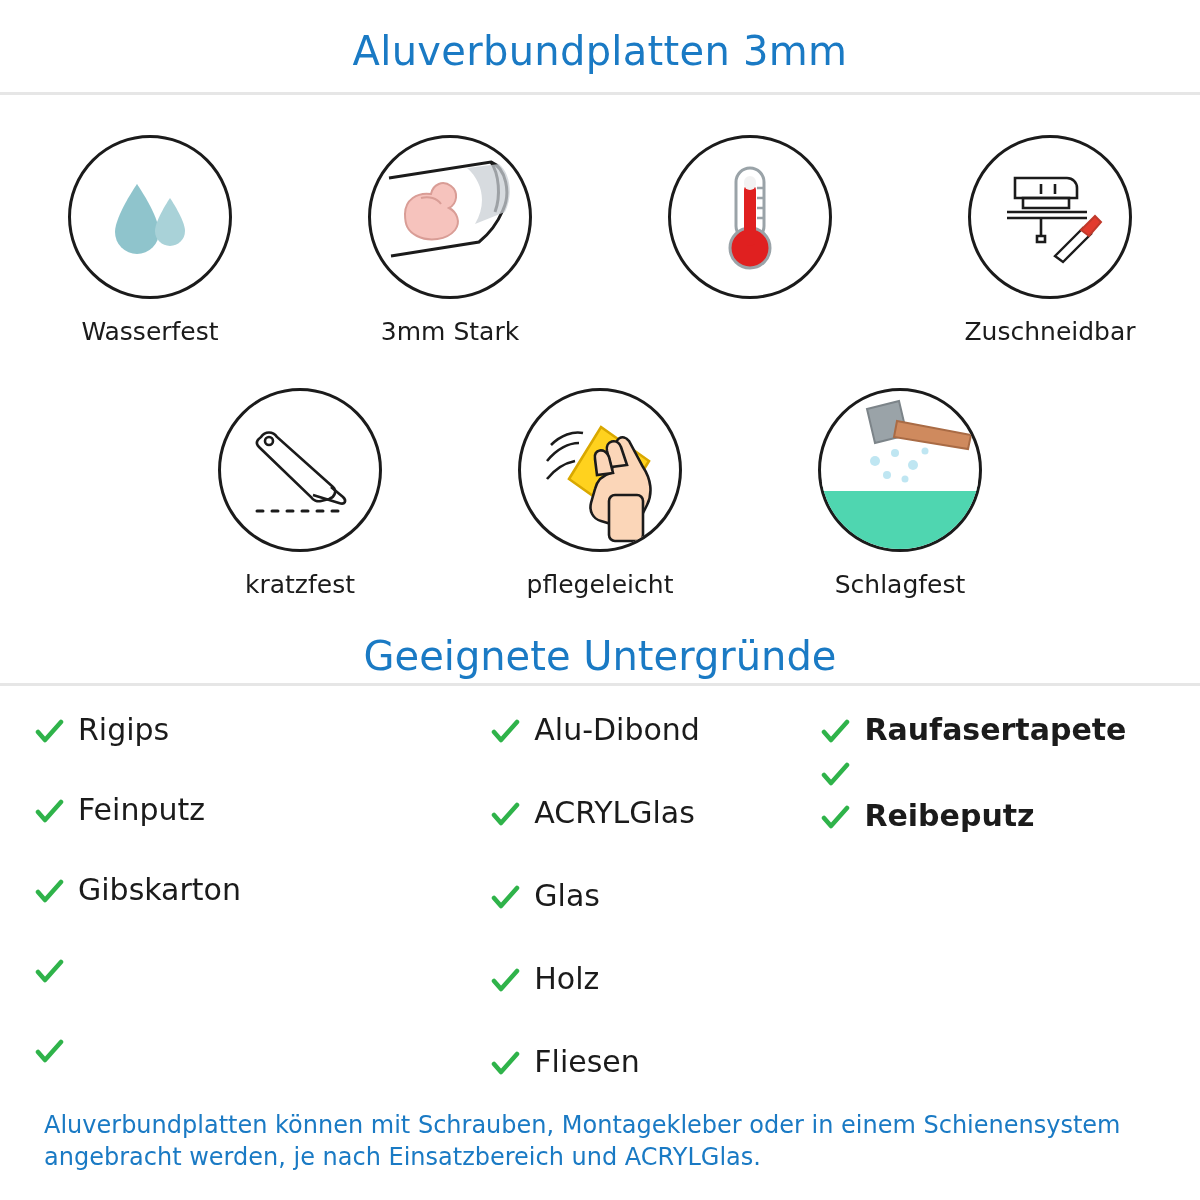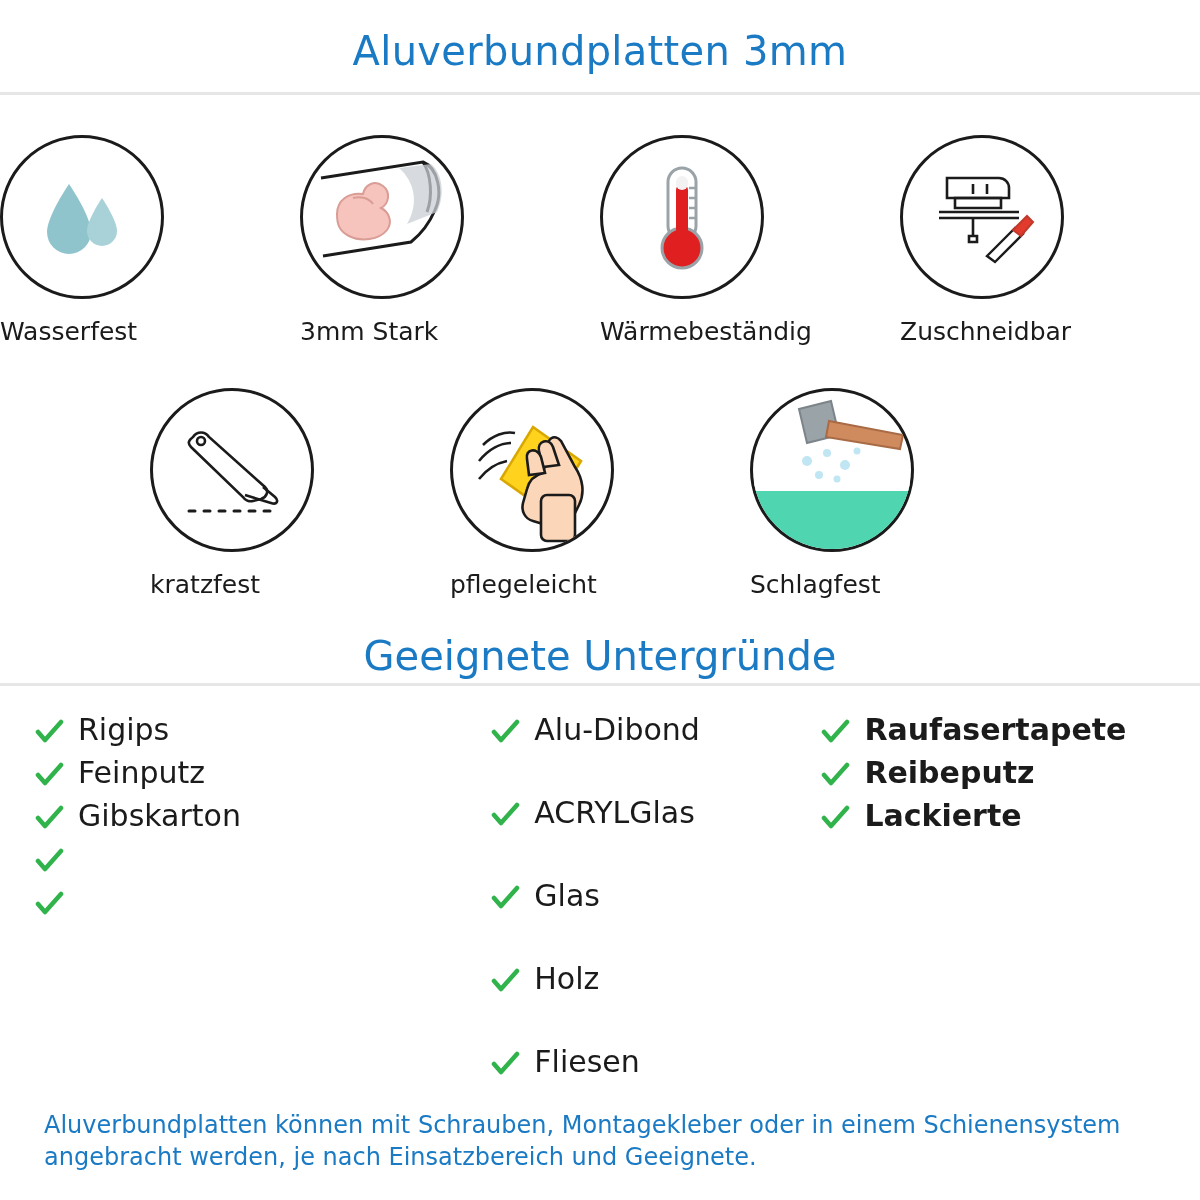--- a/index.html
+++ b/index.html
@@ -44,21 +44,21 @@
   .feature-row {
     display: flex;
     justify-content: center;
     align-items: flex-start;
   }
   .feature-row.row1 .feature { width: 300px; }
   .feature-row.row2 .feature { width: 300px; }
   .feature {
     display: flex;
     flex-direction: column;
-    align-items: flex-start;
+    align-items: center;
   }
   .circle {
     width: 158px;
     height: 158px;
     border: 3px solid #1b1b1b;
     border-radius: 50%;
     position: relative;
     overflow: hidden;
     background: #fff;
     display: flex;
@@ -87,21 +87,21 @@
   }
   .lists {
     display: flex;
     padding: 22px 34px 0 34px;
     box-sizing: border-box;
   }
   .list-col {
     display: flex;
     flex-direction: column;
   }
-  .list-col.c1 { width: 470px; }
+  .list-col.c1 { width: 470px; gap: 37px; }
   .list-col.c2 { width: 340px; gap: 40px; }
   .list-col.c3 { width: 356px; font-weight: bold; }
   .list-item {
     display: flex;
     align-items: center;
     font-size: 30px;
     color: #1b1b1b;
     height: 43px;
     line-height: 43px;
   }
@@ -165,21 +165,20 @@
             <rect x="73" y="46" width="12" height="62" rx="6" fill="#e02020"></rect>
             <rect x="73" y="38" width="12" height="14" rx="6" fill="#f2f2f2"></rect>
             <g stroke="#9aa3a8" stroke-width="2.5">
               <line x1="86" y1="50" x2="94" y2="50"></line>
               <line x1="86" y1="60" x2="94" y2="60"></line>
               <line x1="86" y1="70" x2="94" y2="70"></line>
               <line x1="86" y1="80" x2="94" y2="80"></line>
             </g>
           </svg>
         </div>
-        <div class="feature-label">Wärmebeständig</div>
       </div>
 
       <div class="feature">
         <div class="circle">
           <svg width="158" height="158" viewBox="0 0 158 158">
             <g fill="none" stroke="#1b1b1b" stroke-width="2.6">
               <path d="M44 40 h52 a10 10 0 0 1 10 10 v10 h-62 z"></path>
               <path d="M52 60 h46 v10 h-46 z"></path>
               <line x1="36" y1="74" x2="116" y2="74"></line>
               <line x1="36" y1="80" x2="116" y2="80"></line>
@@ -358,28 +357,27 @@
             </svg>
         </span>
         <span>Raufasertapete</span>
       </div>
       <div class="list-item">
         <span class="check">
           <svg width="30" height="30" viewBox="0 0 30 30">
               <path d="M4 15 L11 23 L27 5" fill="none" stroke="#2fb34a" stroke-width="4.5" stroke-linecap="round" stroke-linejoin="round"></path>
             </svg>
         </span>
+      </div>
+      <div class="list-item">
+        <span class="check">
+          <svg width="30" height="30" viewBox="0 0 30 30">
+              <path d="M4 15 L11 23 L27 5" fill="none" stroke="#2fb34a" stroke-width="4.5" stroke-linecap="round" stroke-linejoin="round"></path>
+            </svg>
+        </span>
         <span>Reibeputz</span>
       </div>
-      <div class="list-item">
-        <span class="check">
-          <svg width="30" height="30" viewBox="0 0 30 30">
-              <path d="M4 15 L11 23 L27 5" fill="none" stroke="#2fb34a" stroke-width="4.5" stroke-linecap="round" stroke-linejoin="round"></path>
-            </svg>
-        </span>
-        <span>Lackierte</span>
-      </div>
     </div>
   </div>
 
-  <div class="note">Aluverbundplatten können mit Schrauben, Montagekleber oder in einem Schienensystem angebracht werden, je nach Einsatzbereich und Geeignete.</div>
+  <div class="note">Aluverbundplatten können mit Schrauben, Montagekleber oder in einem Schienensystem angebracht werden, je nach Einsatzbereich und ACRYLGlas.</div>
 
 </div>
 
 </body></html>

